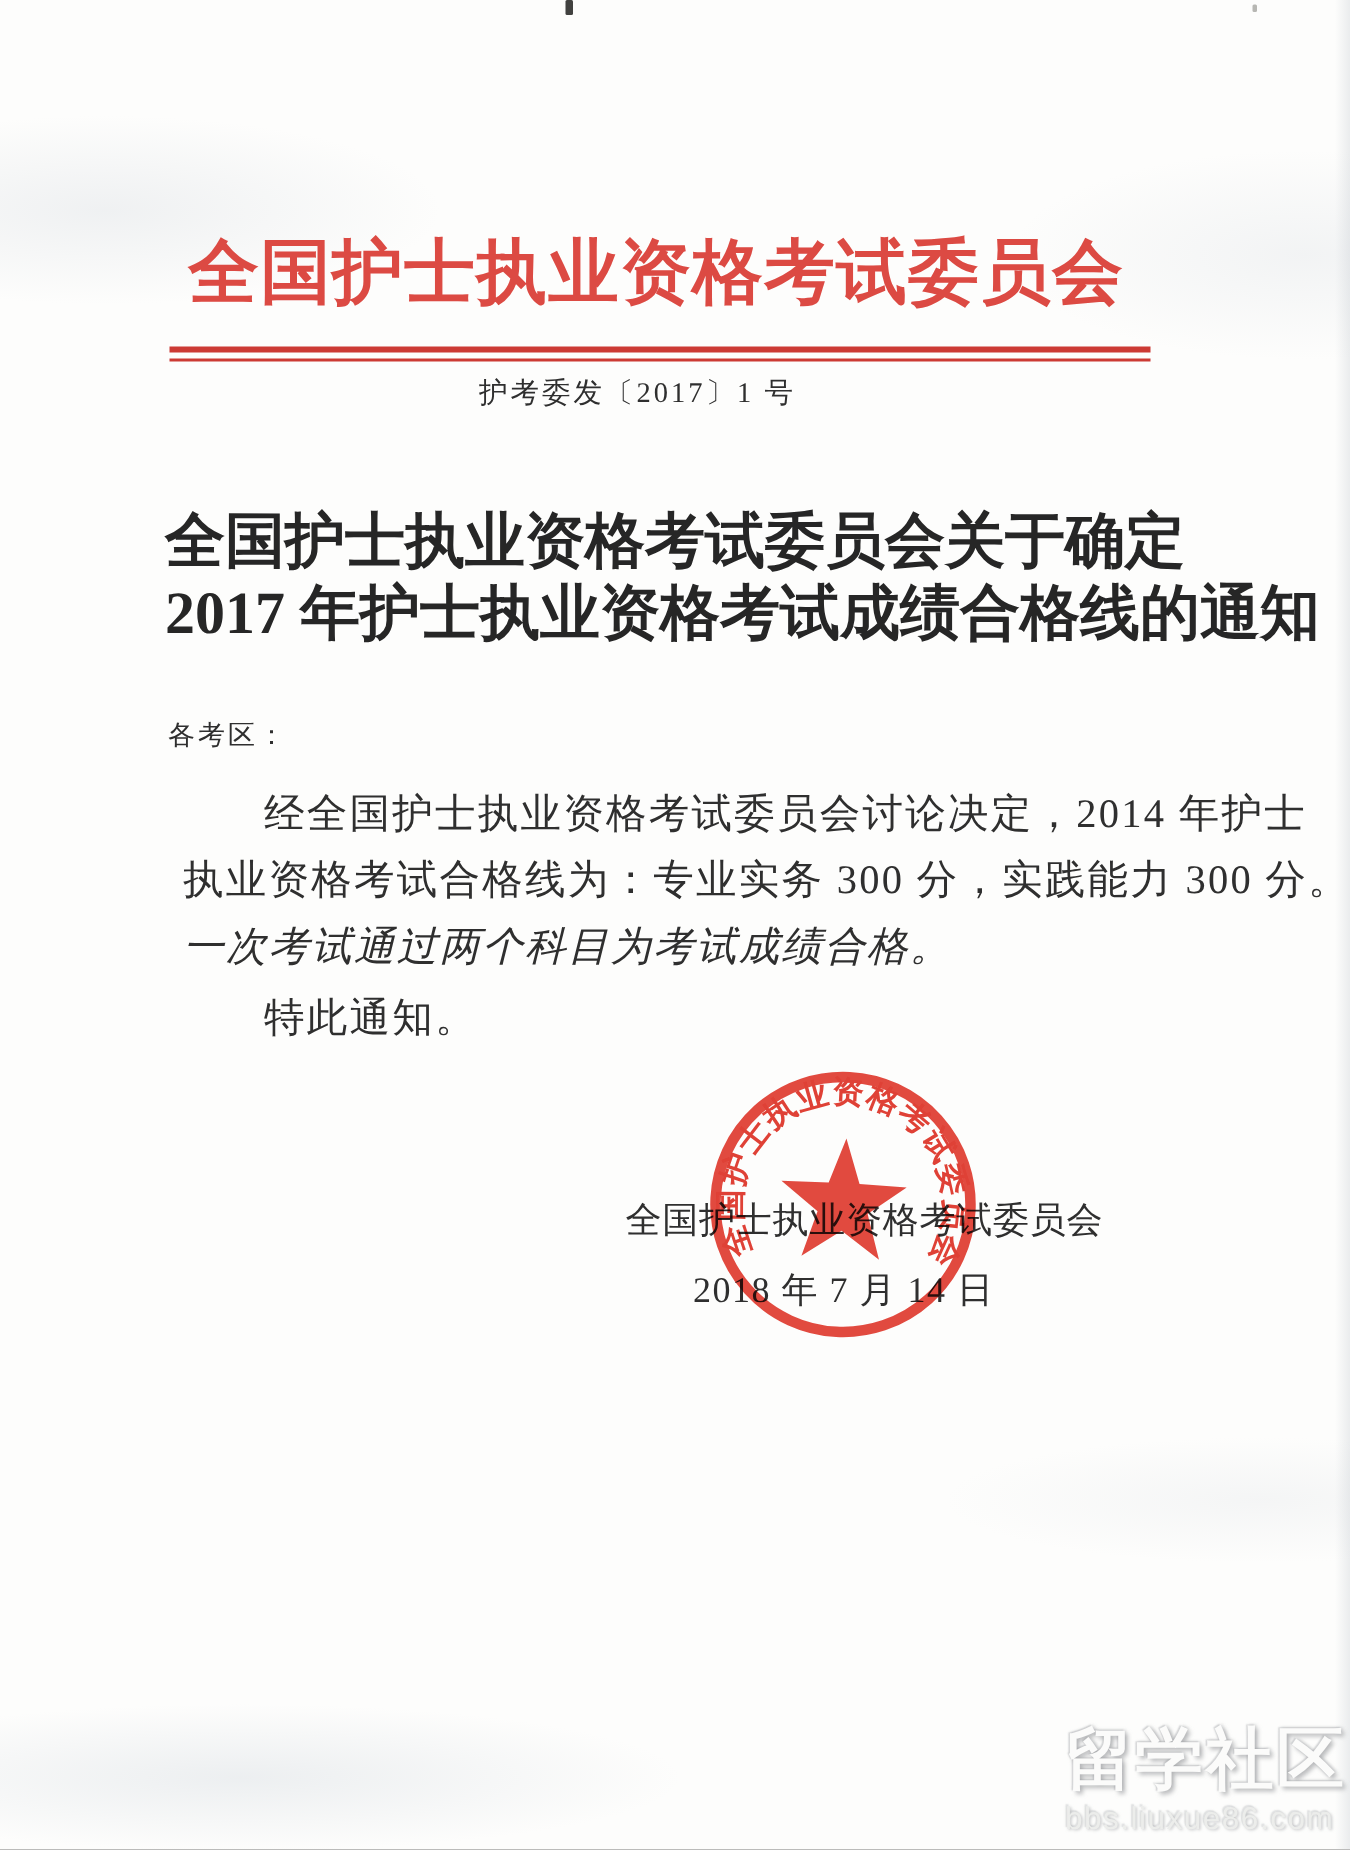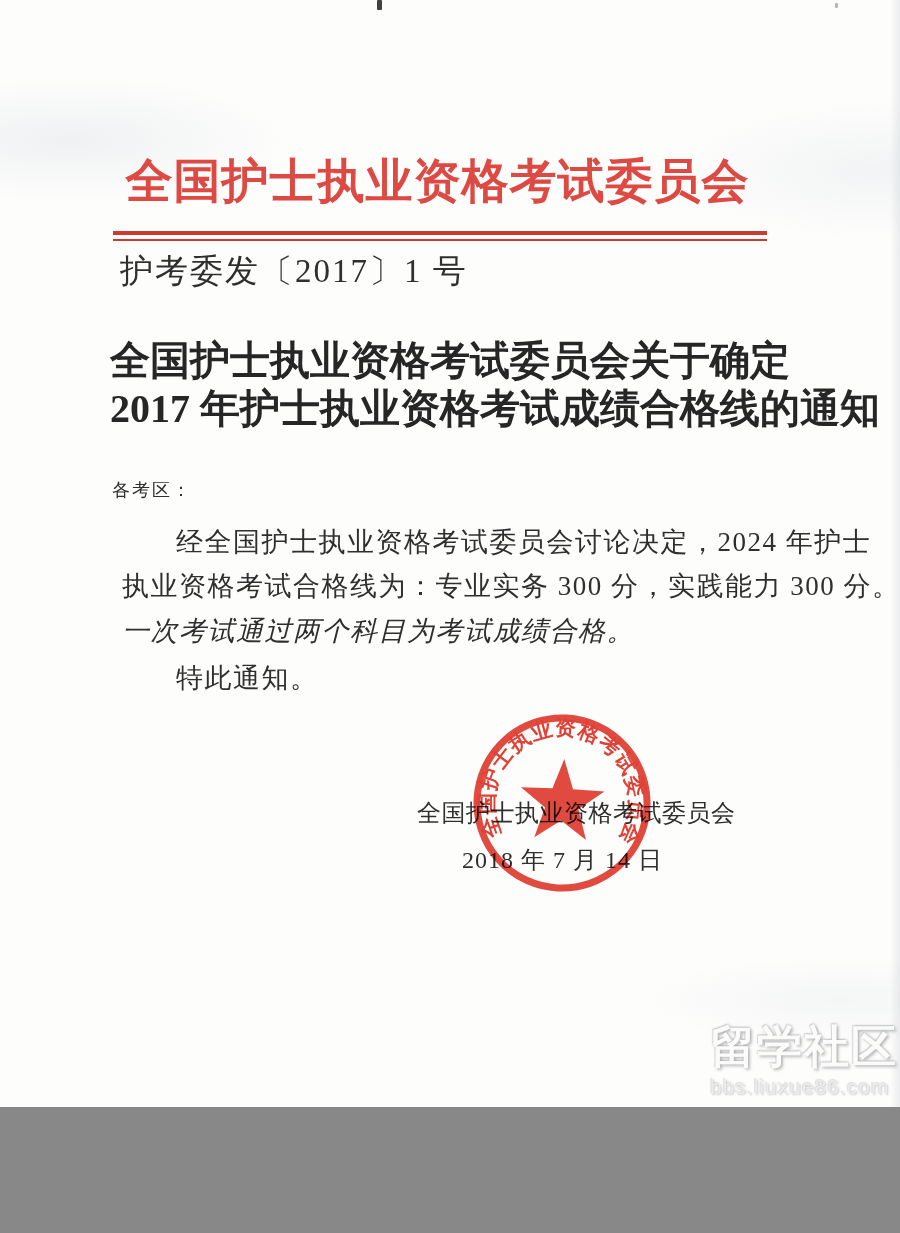--- a/index.html
+++ b/index.html
@@ -1,18 +1,18 @@
 <!DOCTYPE html>
 <html style="--letterhead-red: #dc4a43; --rule-red: #cc3a34; --seal-red: #df3226; --ink: #2f2f2f;"><head>
 <meta charset="utf-8">
 <style>
   html,body{margin:0;padding:0;background:#888;}
   .page{
     position:relative;
-    width:900px;height:1107px;
+    width:900px;height:1233px;
     margin:0 auto;
     overflow:hidden;
     font-family:"Liberation Serif","DejaVu Serif",serif;
     color:var(--ink,#2f2f2f);
     background:
       radial-gradient(ellipse 320px 90px at 70px 140px, rgba(203,209,216,.28), transparent 70%),
       radial-gradient(ellipse 280px 100px at 870px 170px, rgba(203,209,216,.22), transparent 70%),
       radial-gradient(ellipse 420px 70px at 160px 1185px, rgba(198,206,214,.30), transparent 70%),
       radial-gradient(ellipse 300px 60px at 840px 1000px, rgba(205,210,216,.18), transparent 70%),
       linear-gradient(to left, rgba(185,192,199,.28), transparent 10px),
@@ -29,22 +29,22 @@
     color:var(--letterhead-red,#dc4a43);
     white-space:nowrap;
   }
   .red-rule{
     position:absolute;left:113px;top:231px;width:654px;
     height:4px;
     border-top:4px solid var(--rule-red,#cc3a34);
     border-bottom:2px solid var(--rule-red,#cc3a34);
   }
   .doc-number{
-    position:absolute;left:120px;top:249px;width:630px;
-    text-align:left;font-size:33px;letter-spacing:2px;
+    position:absolute;left:110px;top:249px;width:630px;
+    text-align:center;font-size:19px;letter-spacing:2px;
     white-space:nowrap;
   }
   .doc-title{
     position:absolute;left:110px;top:337px;width:655px;
     text-align:center;font-size:40px;font-weight:bold;
     line-height:48px;color:#262626;white-space:nowrap;
   }
   .salutation{
     position:absolute;left:112px;top:478px;
     font-size:18px;letter-spacing:2px;white-space:nowrap;
@@ -109,21 +109,21 @@
 
   <div class="doc-number">护考委发〔2017〕1 号</div>
 
   <div class="doc-title">
     <div>全国护士执业资格考试委员会关于确定</div>
     <div>2017 年护士执业资格考试成绩合格线的通知</div>
   </div>
 
   <div class="salutation">各考区：</div>
 
-  <div class="body-line bl1">经全国护士执业资格考试委员会讨论决定，2024 年护士</div>
+  <div class="body-line bl1">经全国护士执业资格考试委员会讨论决定，2014 年护士</div>
   <div class="body-line bl2">执业资格考试合格线为：专业实务 300 分，实践能力 300 分。</div>
   <div class="body-line bl3">一次考试通过两个科目为考试成绩合格。</div>
   <div class="body-line closing">特此通知。</div>
 
   <div class="signature">全国护士执业资格考试委员会</div>
   <div class="issue-date">2018 年 7 月 14 日</div>
 
   <svg class="seal" viewBox="0 0 184 184">
     <circle cx="92" cy="92" r="85" fill="none" stroke="#df3226" stroke-width="7" opacity="0.95"></circle>
     <polygon fill="#df3226" opacity="0.95" points="92,48 102.3,77.8 133.8,78.4 108.7,97.4 117.9,127.6 92,109.6 66.1,127.6 75.3,97.4 50.2,78.4 81.7,77.8"></polygon>

